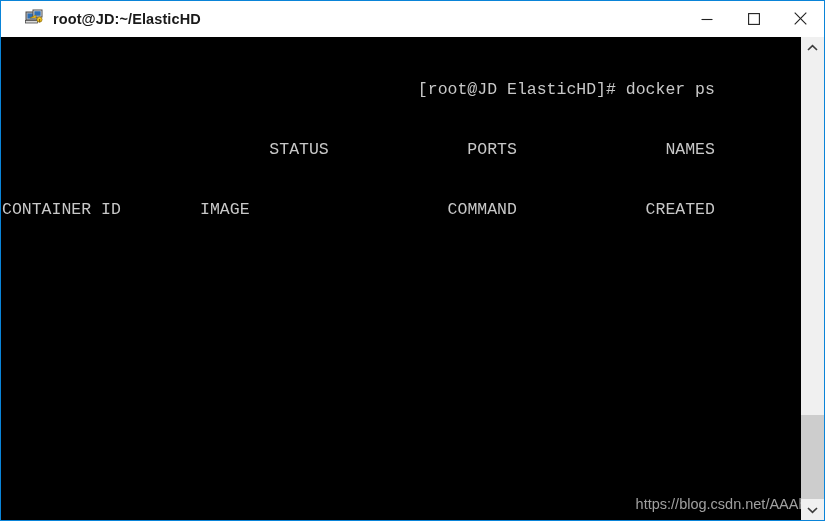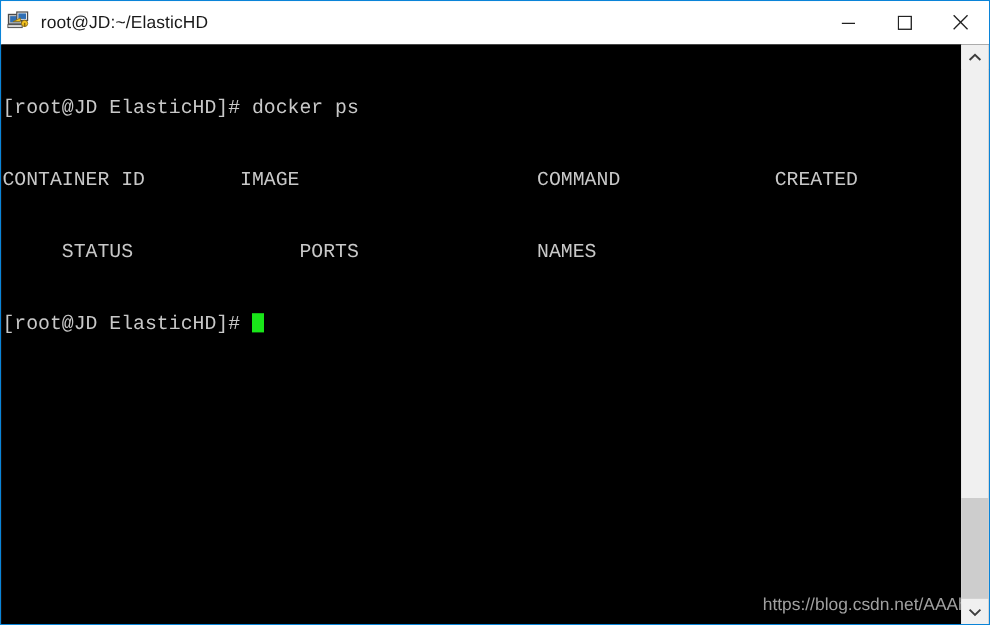--- a/index.html
+++ b/index.html
@@ -34,23 +34,24 @@
     height: 35px;
     min-height: 35px;
     background: #ffffff;
     display: flex;
     align-items: center;
     border-bottom: 1px solid #ffffff;
   }
   #title-left {
     display: flex;
     align-items: center;
-    padding-left: 5px;
+    padding-left: 24px;
     flex: 1 1 auto;
     min-width: 0;
+    font-weight: bold;
   }
   #app-icon {
     width: 20px;
     height: 20px;
     flex: 0 0 20px;
     margin-right: 8px;
     position: relative;
   }
   #title-text {
     font-family: "Liberation Sans", sans-serif;
@@ -86,20 +87,21 @@
     overflow: hidden;
   }
   #terminal {
     position: absolute;
     left: 0; top: 0;
     right: 23px;
     bottom: 0;
     background: #000000;
     overflow: hidden;
     padding: 0;
+    text-align: right;
   }
   #screen {
     position: absolute;
     left: 1px;
     top: 3px;
     font-family: "Liberation Mono", "DejaVu Sans Mono", monospace;
     font-size: 16.5px;
     line-height: 20px;
     color: #c8c8c8;
     white-space: pre;
@@ -202,23 +204,22 @@
         </svg>
       </button>
     </div>
   </div>
 
   <div id="terminal-wrap">
 
     <div id="terminal">
       <div id="screen">
         <span class="line">[root@JD ElasticHD]# docker ps</span>
+        <span class="line">     STATUS              PORTS               NAMES</span>
         <span class="line">CONTAINER ID        IMAGE                    COMMAND             CREATED</span>
-        <span class="line">     STATUS              PORTS               NAMES</span>
-        <span class="line"><span>[root@JD ElasticHD]# </span><span class="cursor"></span></span>
       </div>
     </div>
 
     <div id="watermark">https://blog.csdn.net/AAAhxz</div>
 
     <div id="scrollbar">
       <div class="sb-arrow">
         <svg width="11" height="8" viewBox="0 0 11 8">
           <polyline points="1,6 5.5,1.6 10,6" fill="none" stroke="#3c3c3c" stroke-width="1.6"></polyline>
         </svg>

